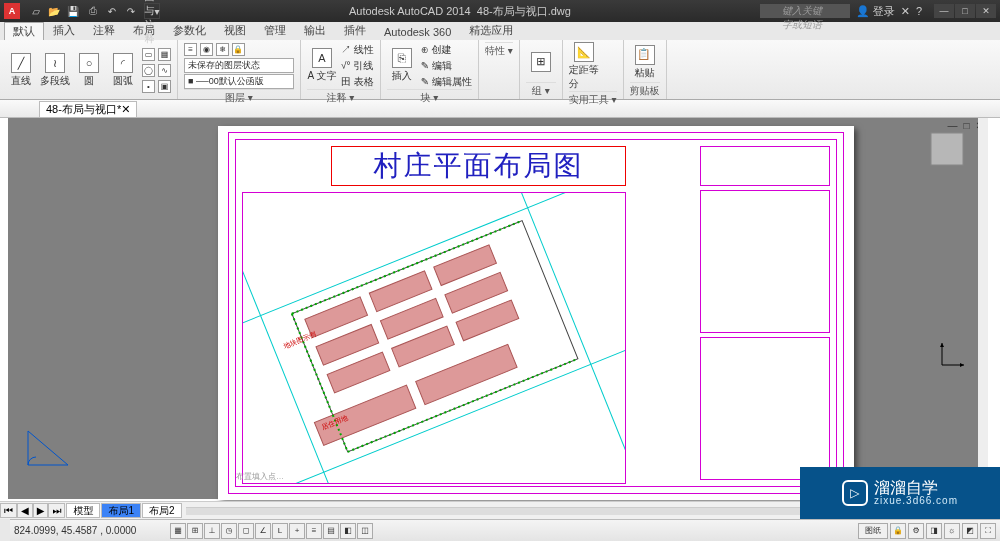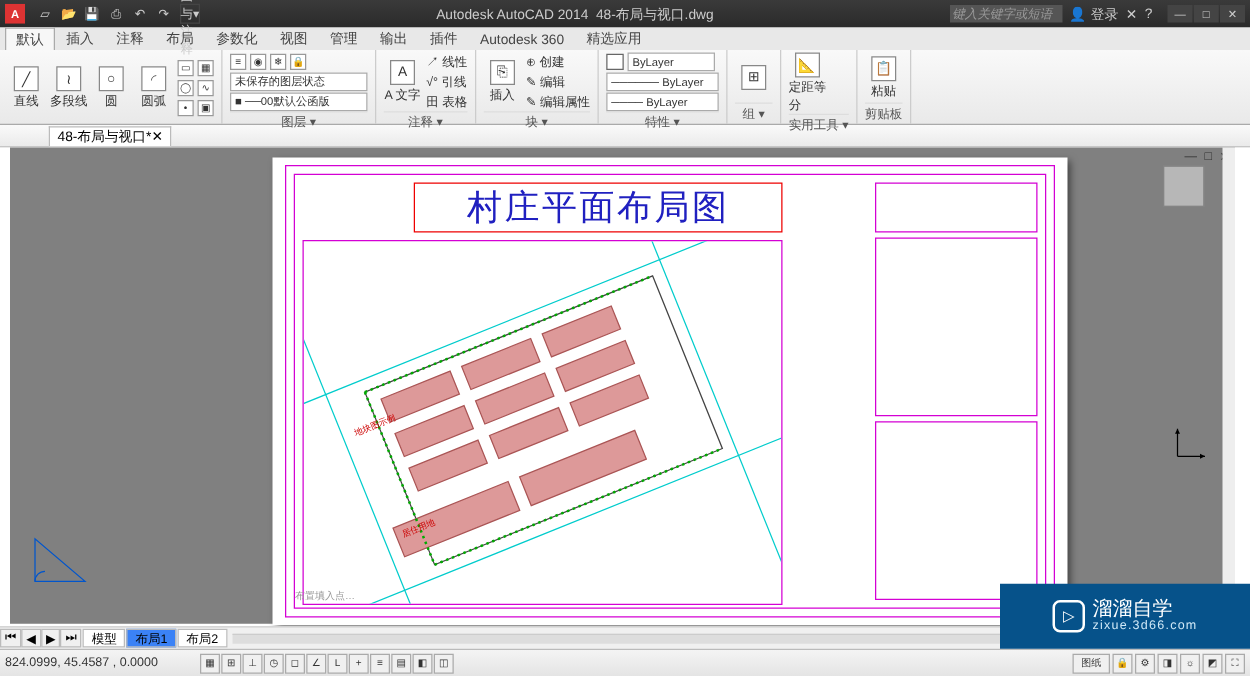--- a/index.html
+++ b/index.html
@@ -6,21 +6,21 @@
 body { width:1000px; height:541px; background:#e8e8e8; overflow:hidden; position:relative; }
 
 
 .titlebar { height:22px; background:linear-gradient(#3a3a3a,#2a2a2a); display:flex; align-items:center; padding:0 4px; color:#ccc; font-size:11px; }
 .titlebar .logo { width:16px; height:16px; background:#d33; clip-path:polygon(0 0,100% 0,100% 100%,0 100%); margin-right:4px; display:inline-flex; align-items:center; justify-content:center; color:#fff; font-weight:bold; font-size:9px;}
 .titlebar .qat { display:flex; gap:3px; margin-left:4px; }
 .titlebar .qat span { width:16px; height:16px; display:inline-flex; align-items:center; justify-content:center; font-size:10px; color:#ccc; }
 .titlebar .qat-dd { font-size:9px; color:#aaa; border:1px solid #444; padding:0 4px; height:14px; display:inline-flex; align-items:center; margin-left:2px; }
 .titlebar .center { flex:1; text-align:center; font-size:11px; }
 .titlebar .right { display:flex; gap:6px; align-items:center; }
-.titlebar .searchbox { background:#555; color:#999; font-size:10px; padding:0 2px; height:14px; width:90px; font-style:italic; }
+.titlebar .searchbox { background:#555; color:#999; font-size:10px; padding:0 22px; height:14px; width:90px; font-style:italic; }
 .titlebar .winctl { display:flex; gap:1px; margin-left:6px; }
 .titlebar .winctl span { width:20px; height:14px; background:#444; color:#ccc; display:flex; align-items:center; justify-content:center; font-size:9px; }
 
 
 .tabs { height:18px; background:#e8e8e8; display:flex; align-items:flex-end; padding-left:4px; font-size:11px; }
 .tabs .tab { padding:1px 8px; border:1px solid transparent; color:#444; }
 .tabs .tab.active { background:#f7f7f7; border:1px solid #aaa; border-bottom:none; }
 
 
 .ribbon { height:60px; background:linear-gradient(#f9f9f9,#e9e9e9); border-bottom:1px solid #aaa; display:flex; font-size:10px; color:#333; }
@@ -54,21 +54,21 @@
 
 .vtri { position:absolute; left:18px; bottom:32px; width:44px; height:40px; }
 .navcube { position:absolute; right:18px; top:8px; width:46px; height:46px; opacity:0.6; }
 
 .model-tabs { position:absolute; left:0; bottom:0; height:18px; right:0; background:#f0f0f0; display:flex; align-items:center; font-size:10px; border-top:1px solid #ccc; }
 .model-tabs .mtab { border:1px solid #bbb; padding:0 6px; margin-left:1px; background:#fff; height:15px; display:flex; align-items:center; }
 .model-tabs .mtab.active { background:#3b82f6; }
 .model-tabs .nav { padding:0 3px; border:1px solid #bbb; height:15px; display:flex; align-items:center; }
 
 
-.status { position:absolute; left:0; right:0; bottom:0; height:22px; background:linear-gradient(#f4f4f4,#e4e4e4); border-top:1px solid #bbb; display:flex; align-items:center; font-size:10px; color:#333; padding:0 4px; gap:6px; }
+.status { position:absolute; left:10px; right:0; bottom:0; height:22px; background:linear-gradient(#f4f4f4,#e4e4e4); border-top:1px solid #bbb; display:flex; align-items:center; font-size:10px; color:#333; padding:0 4px; gap:6px; }
 .status .coords { width:150px; }
 .status .sbtns { display:flex; gap:1px; }
 .status .sbtn { width:16px; height:16px; border:1px solid #aaa; background:#f0f0f0; display:flex; align-items:center; justify-content:center; font-size:8px; }
 .status .right { margin-left:auto; display:flex; gap:2px; align-items:center; }
 
 
 .watermark { position:absolute; right:0; bottom:22px; width:200px; height:52px; background:#06528a; color:#fff; display:flex; align-items:center; justify-content:center; gap:6px; font-size:16px; }
 .watermark .play { width:26px; height:26px; border:2px solid #fff; border-radius:6px; display:flex; align-items:center; justify-content:center; font-size:12px; }
 .watermark .txt { display:flex; flex-direction:column; line-height:1; }
 .watermark .sub { font-size:10px; letter-spacing:1px; color:#cfe8f7; }
@@ -201,34 +201,20 @@
       <div class="rows">
         <div class="row">⊕ 创建</div>
         <div class="row">✎ 编辑</div>
         <div class="row">✎ 编辑属性</div>
       </div>
     </div>
     <div class="title">块 ▾</div>
   </div>
 
   <div class="panel">
-    <div class="body">
-      <div class="rows">
-        <div class="row">
-            <span class="layer-sw" style="background:#fff"></span>
-            <span class="layer-sel" style="width:70px">ByLayer</span>
-          </div>
-        <div class="row">
-            <span class="layer-sel" style="width:90px">────── ByLayer</span>
-          </div>
-        <div class="row">
-            <span class="layer-sel" style="width:90px">──── ByLayer</span>
-          </div>
-      </div>
-    </div>
     <div class="title">特性 ▾</div>
   </div>
 
   <div class="panel">
     <div class="body">
         <div class="bigbtn">
           <span class="ic">⊞</span>
         </div>
       </div>
     <div class="title">组 ▾</div>

